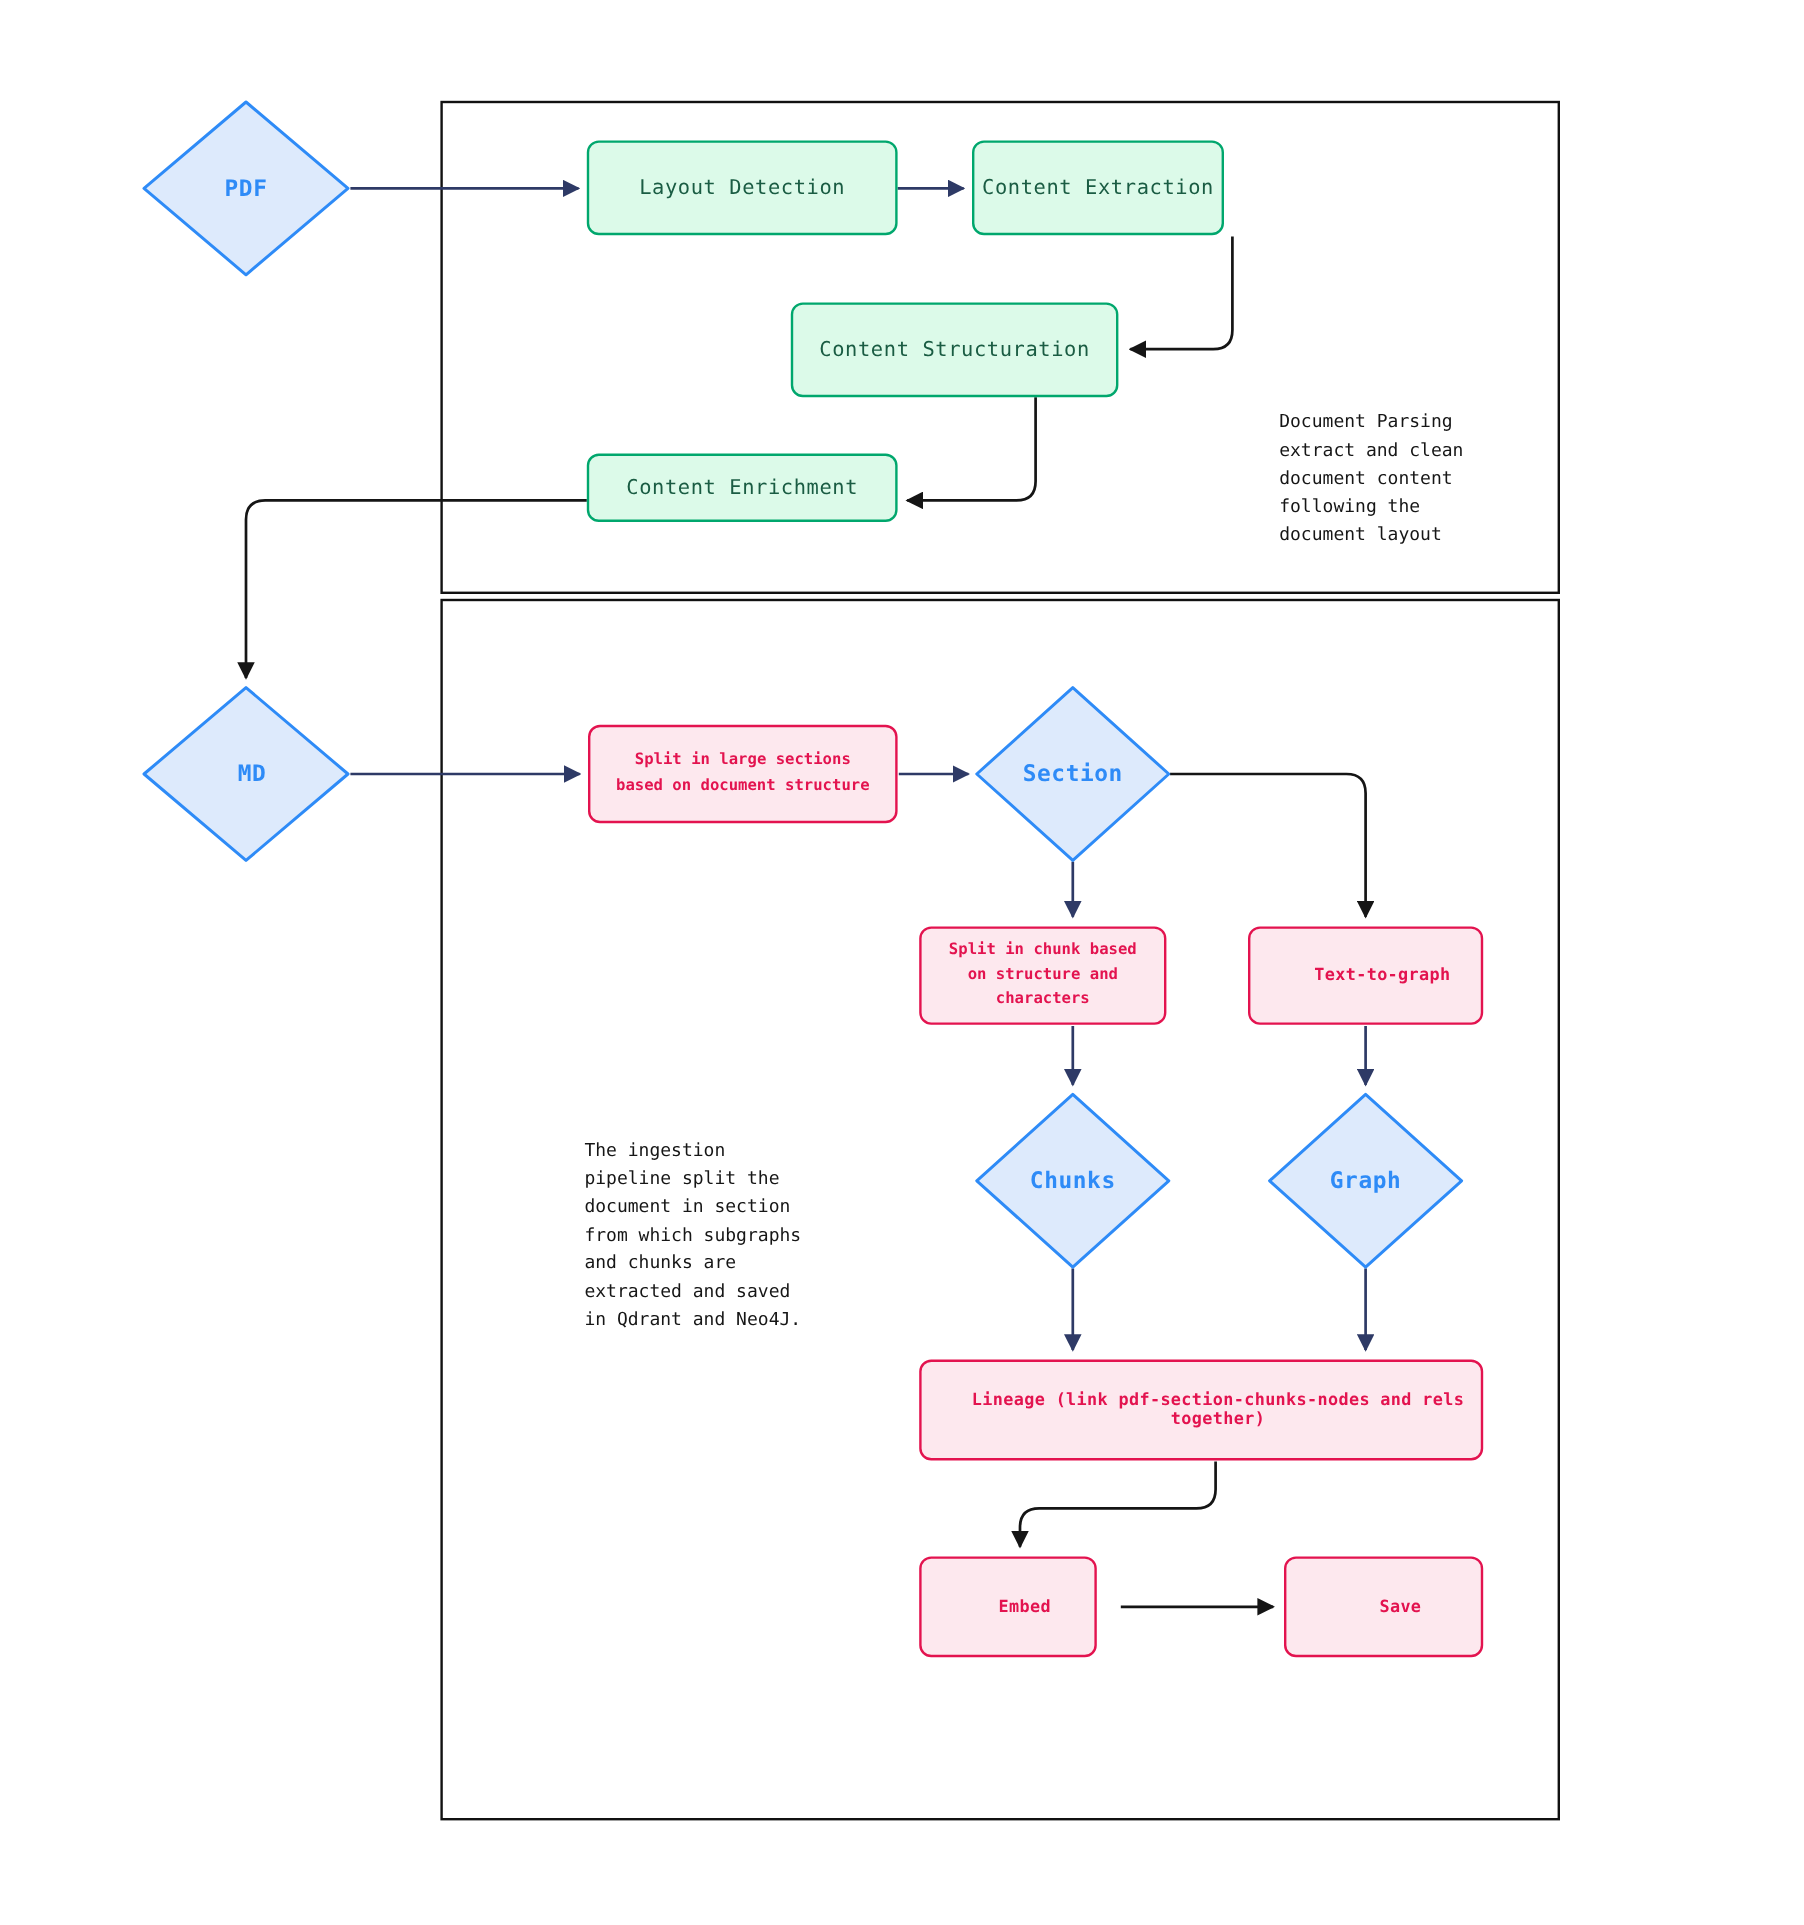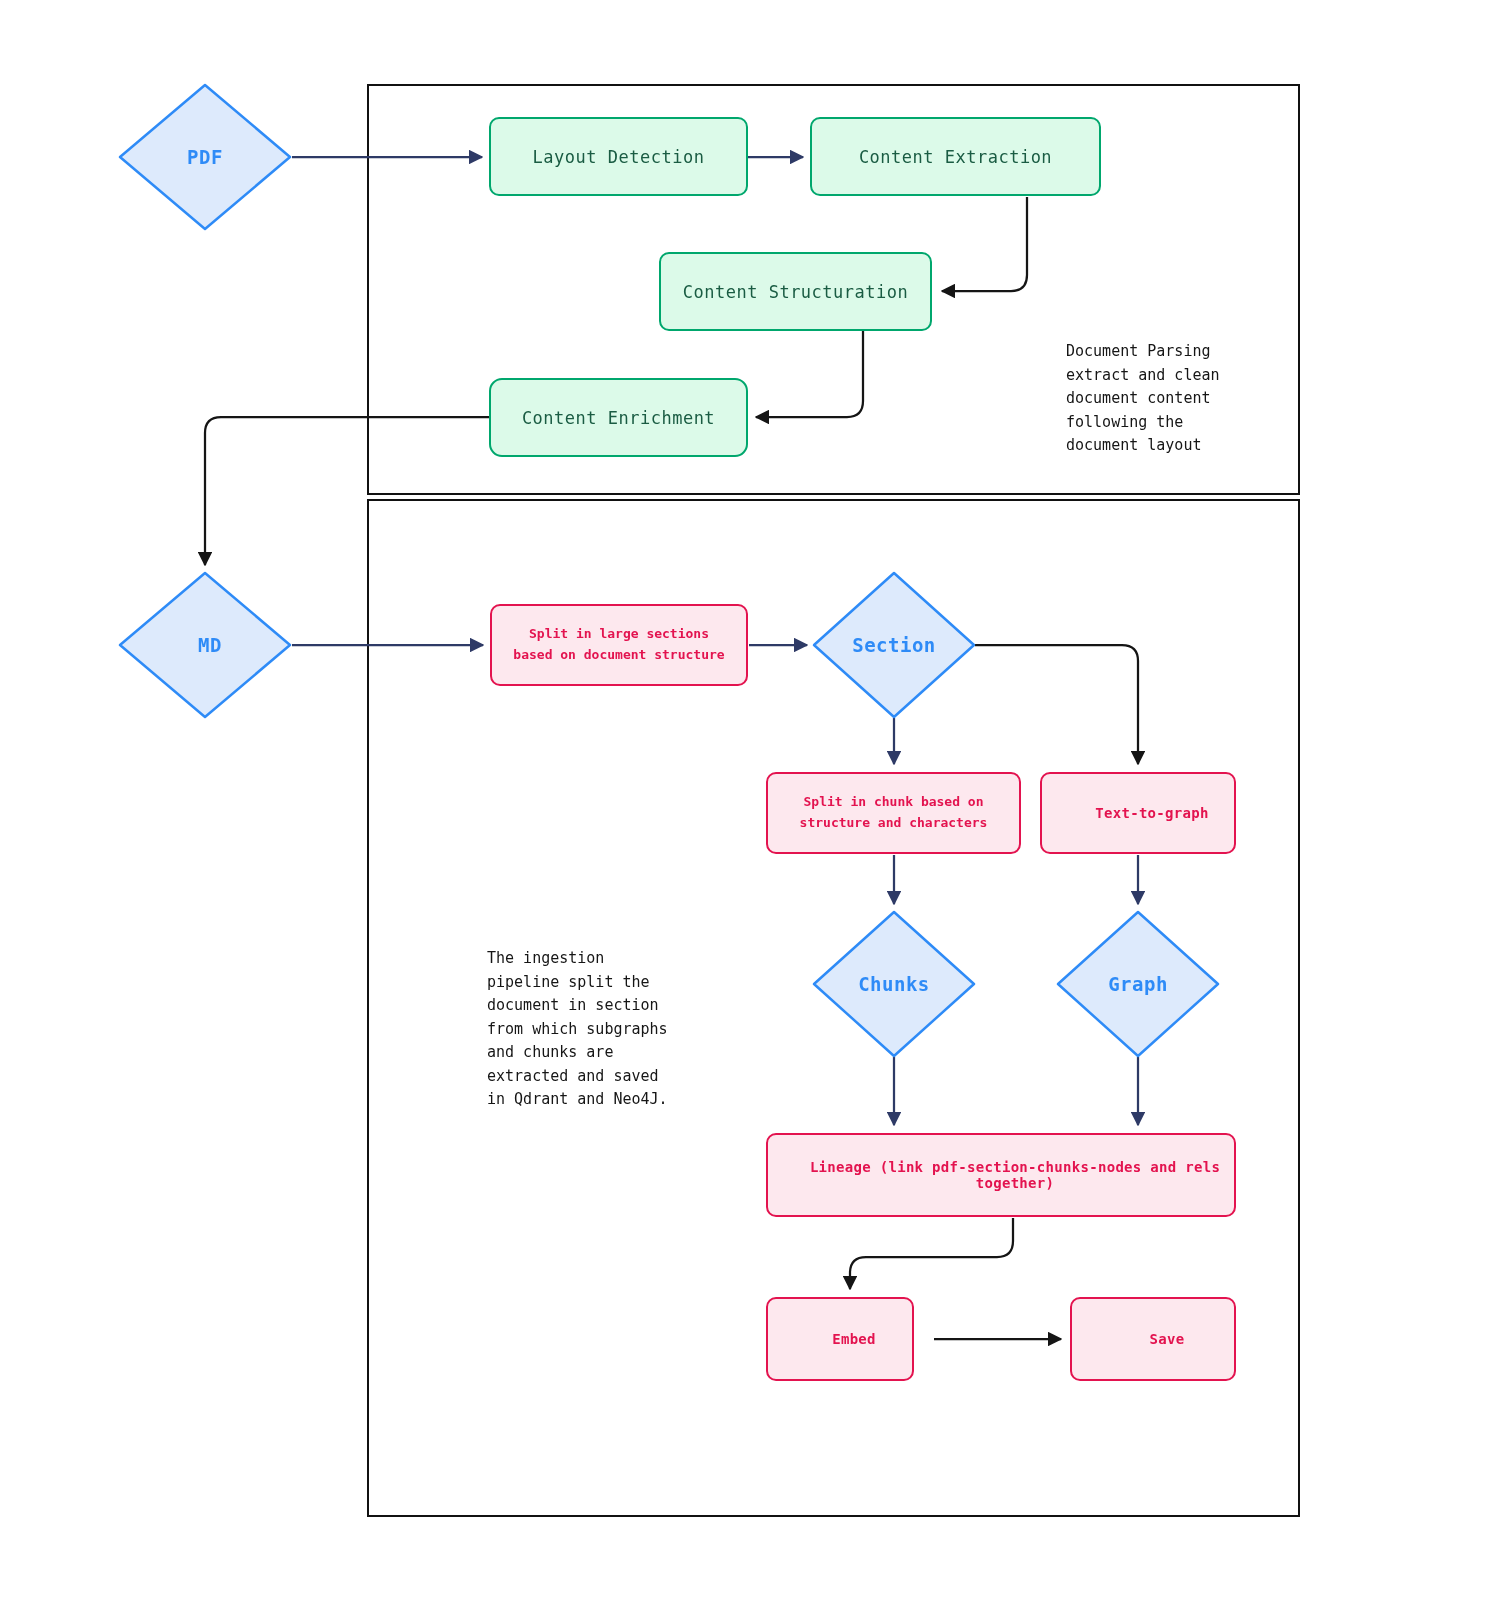--- a/index.html
+++ b/index.html
@@ -95,26 +95,26 @@
     <polygon points="1138,912 1218,984 1138,1056 1058,984" fill="#ddeafc" stroke="#2e8bf7" stroke-width="2.5" stroke-linejoin="round"></polygon>
   </svg>
 
   <div class="diamond-label" style="left:205px;top:157px;">PDF</div>
   <div class="diamond-label" style="left:210px;top:645px;">MD</div>
   <div class="diamond-label" style="left:894px;top:645px;">Section</div>
   <div class="diamond-label" style="left:894px;top:984px;">Chunks</div>
   <div class="diamond-label" style="left:1138px;top:984px;">Graph</div>
 
   <div class="node green" style="left:489px;top:117px;width:259px;height:79px;">Layout Detection</div>
-  <div class="node green" style="left:810px;top:117px;width:291px;height:79px;">Content Extraction</div>
+  <div class="node green" style="left:810px;top:117px;width:210px;height:79px;">Content Extraction</div>
   <div class="node green" style="left:659px;top:252px;width:273px;height:79px;">Content Structuration</div>
-  <div class="node green" style="left:489px;top:378px;width:259px;height:79px;border-radius:13px;">Content Enrichment</div>
+  <div class="node green" style="left:489px;top:378px;width:259px;height:57px;">Content Enrichment</div>
 
   <div class="node pink small" style="left:490px;top:604px;width:258px;height:82px;">Split in large sections based on document structure</div>
-  <div class="node pink small" style="left:766px;top:772px;width:255px;height:82px;">Split in chunk based on structure and characters</div>
+  <div class="node pink small" style="left:766px;top:772px;width:206px;height:82px;">Split in chunk based on structure and characters</div>
   <div class="node pink mid" style="left:1040px;top:772px;width:196px;height:82px;">Text-to-graph</div>
   <div class="node pink mid" style="left:766px;top:1133px;width:470px;height:84px;">Lineage (link pdf-section-chunks-nodes and rels together)</div>
   <div class="node pink mid" style="left:766px;top:1297px;width:148px;height:84px;">Embed</div>
   <div class="node pink mid" style="left:1070px;top:1297px;width:166px;height:84px;">Save</div>
 
   <div class="note" style="left:1066px;top:340px;width:200px;">Document Parsing
 extract and clean
 document content
 following the
 document layout</div>

